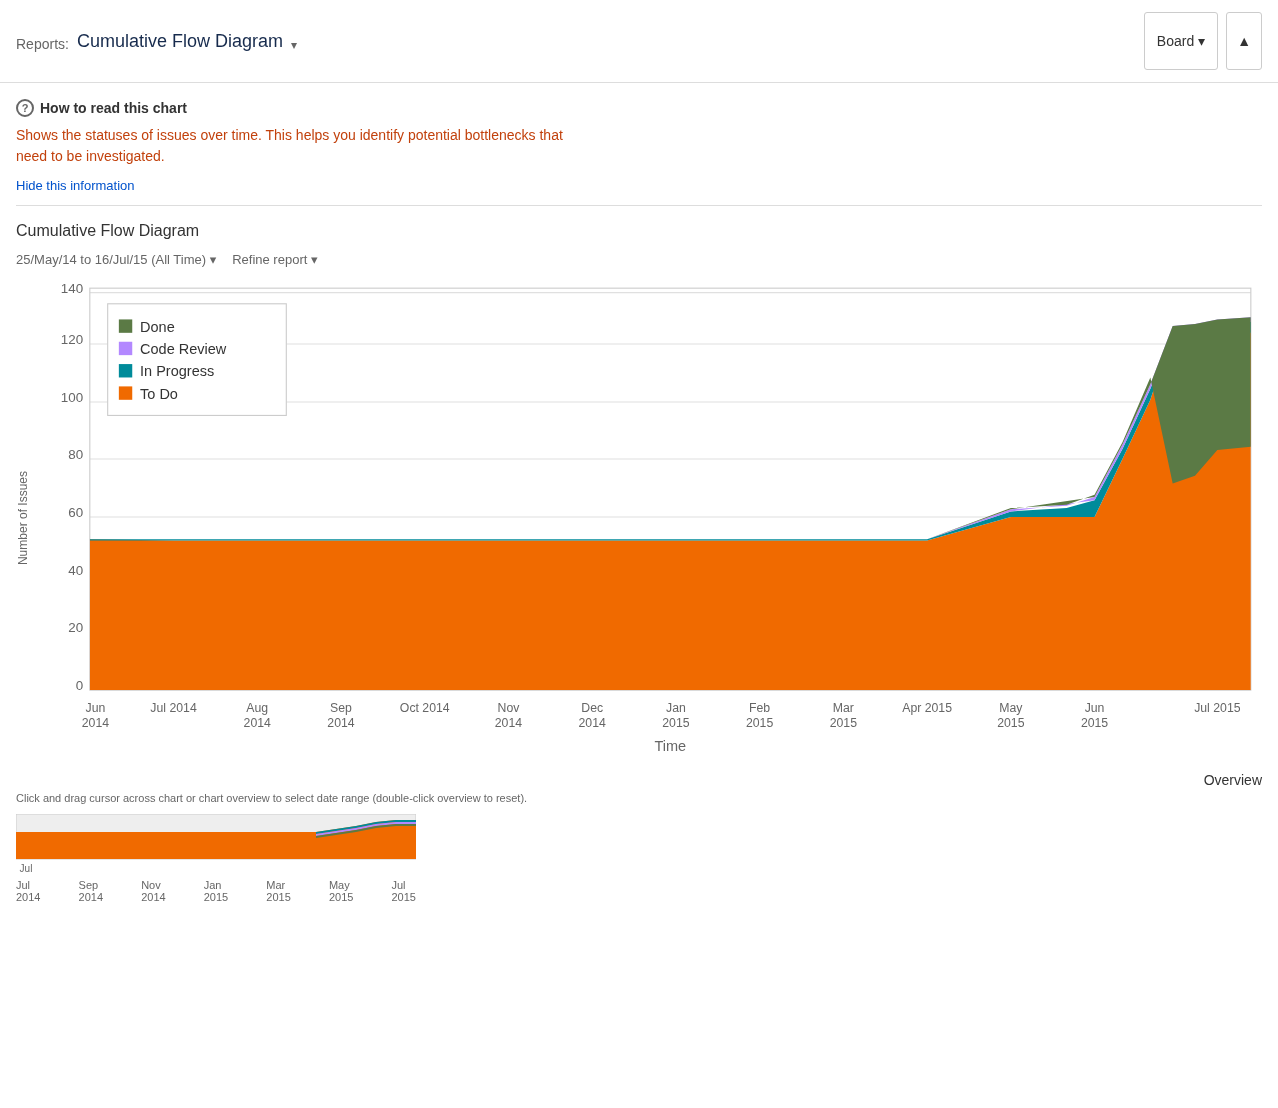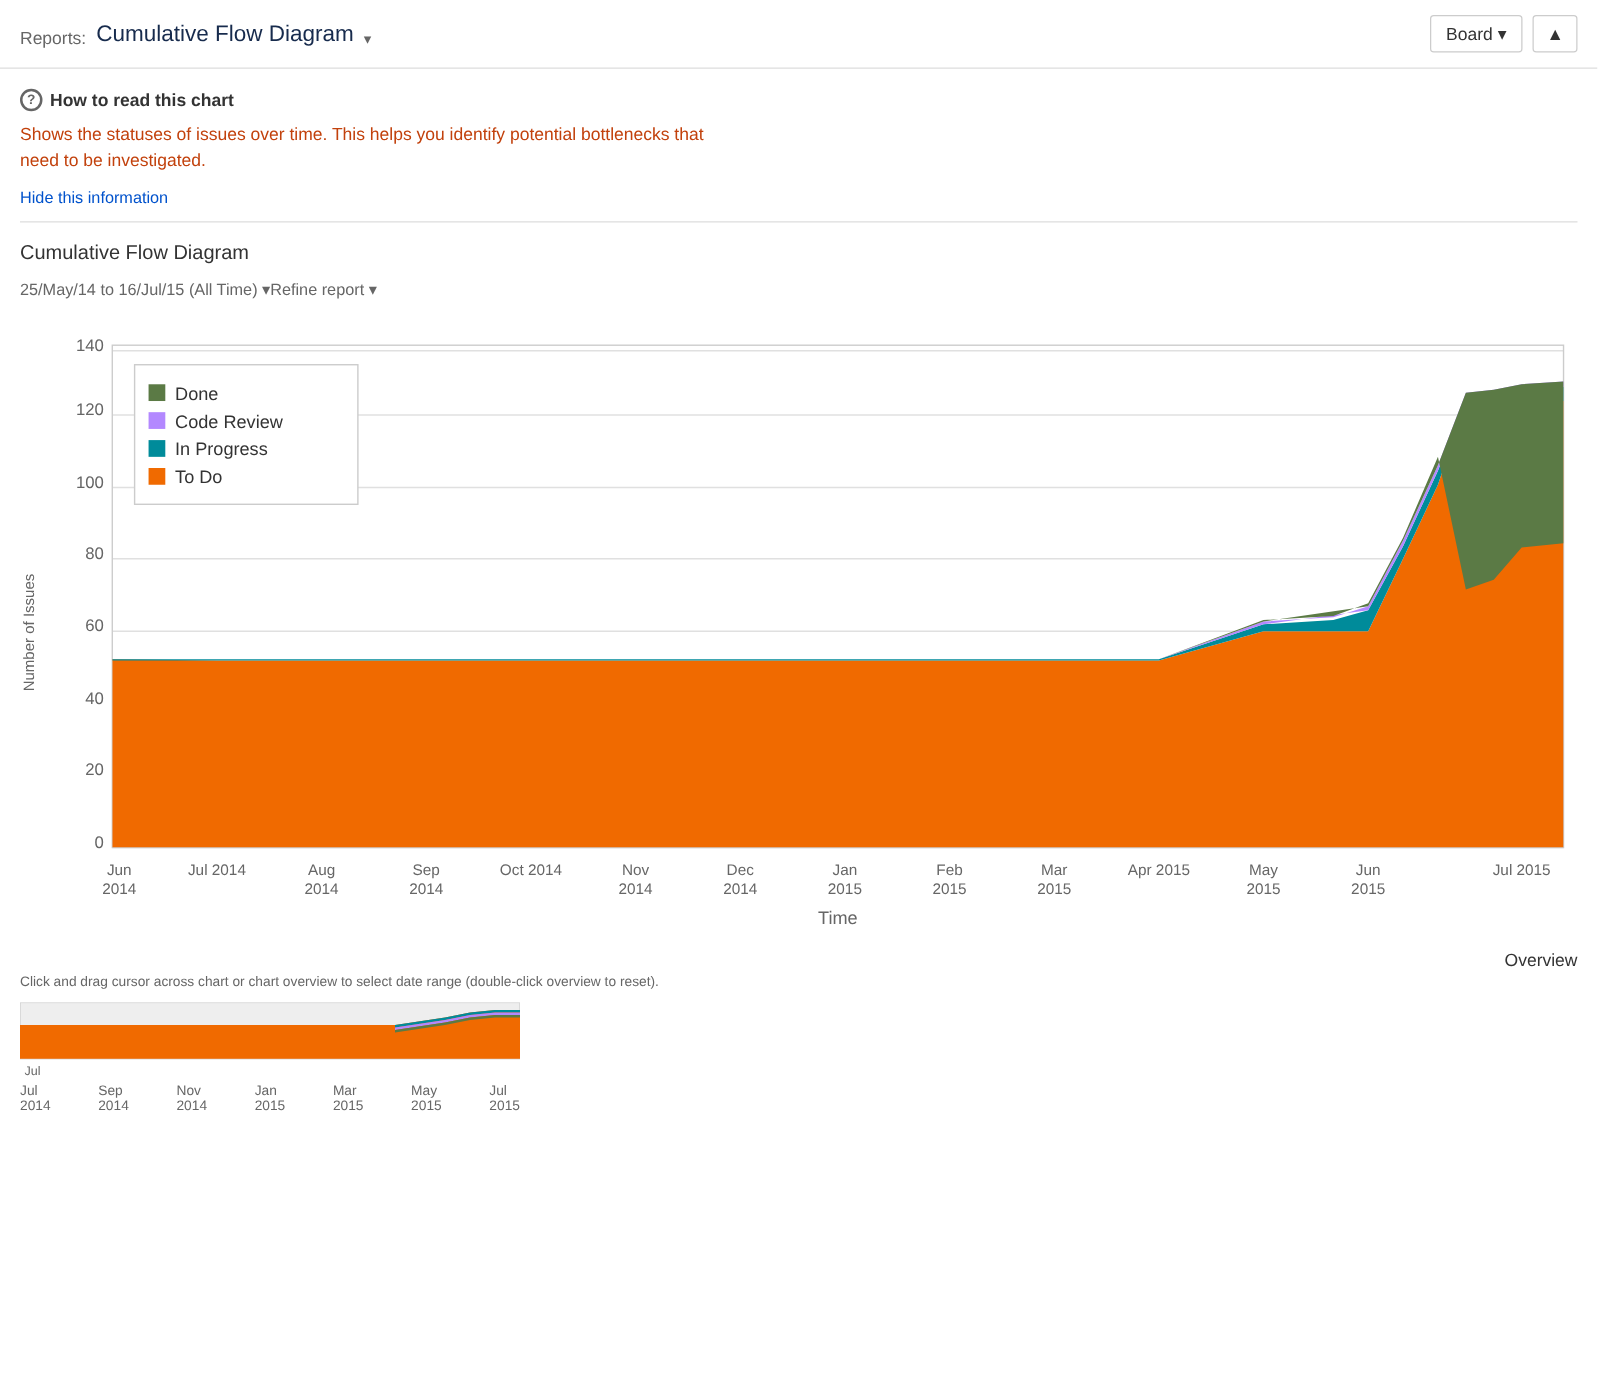--- a/index.html
+++ b/index.html
@@ -8,39 +8,39 @@
     .header-bar {
       display: flex; align-items: center; justify-content: space-between;
       padding: 12px 16px; border-bottom: 1px solid #ddd;
     }
     .header-left { display: flex; align-items: flex-end; gap: 8px; }
     .reports-label { color: #666; font-size: 14px; }
     .page-title { font-size: 18px; font-weight: 400; color: #172b4d; }
     .dropdown-arrow { font-size: 12px; color: #666; }
     .header-right { display: flex; gap: 8px; }
     .board-btn {
-      border: 1px solid #ccc; background: #fff; padding: 6px 12px;
+      border: 1px solid #ccc; background: #fff; padding: 20px 12px;
       cursor: pointer; font-size: 14px; border-radius: 3px; color: #333;
     }
     .collapse-btn {
       border: 1px solid #ccc; background: #fff; padding: 6px 10px;
       cursor: pointer; font-size: 14px; border-radius: 3px; color: #333;
     }
 
     .info-section { padding: 16px 16px 12px; }
     .info-title { font-weight: 700; font-size: 14px; margin-bottom: 8px; display: flex; align-items: center; gap: 6px; }
     .info-circle { width: 18px; height: 18px; border: 2px solid #666; border-radius: 50%; display: flex; align-items: center; justify-content: center; font-size: 11px; color: #666; flex-shrink: 0; }
     .info-text { color: #c2410c; line-height: 1.5; margin-bottom: 10px; max-width: 560px; }
     .hide-link { color: #0052cc; text-decoration: none; font-size: 13px; }
 
     .divider { border: none; border-top: 1px solid #ddd; margin: 0 16px; }
 
     .chart-section { padding: 16px 16px 0; }
     .chart-section-title { font-size: 16px; font-weight: 400; margin-bottom: 12px; }
-    .chart-controls { display: flex; align-items: center; margin-bottom: 26px; }
+    .chart-controls { display: flex; align-items: center; gap: 16px; margin-bottom: 10px; }
     .date-range-btn {
       background: none; border: none; cursor: pointer; font-size: 13px; color: #666;
       display: flex; align-items: center; gap: 4px;
     }
     .refine-btn {
       background: none; border: none; cursor: pointer; font-size: 13px; color: #666;
       display: flex; align-items: center; gap: 4px;
     }
 
     .chart-wrapper {

